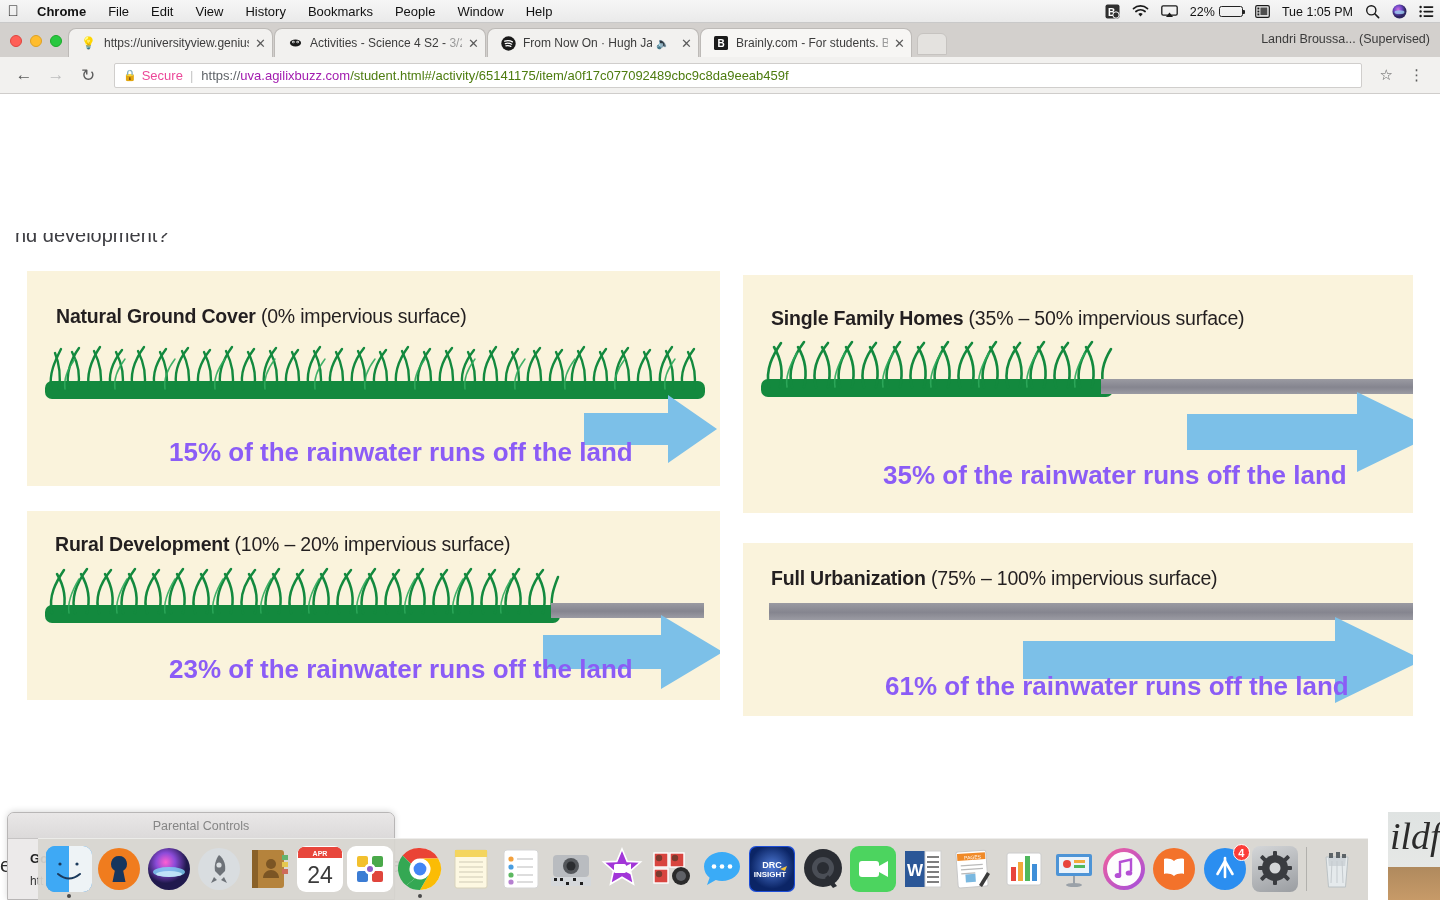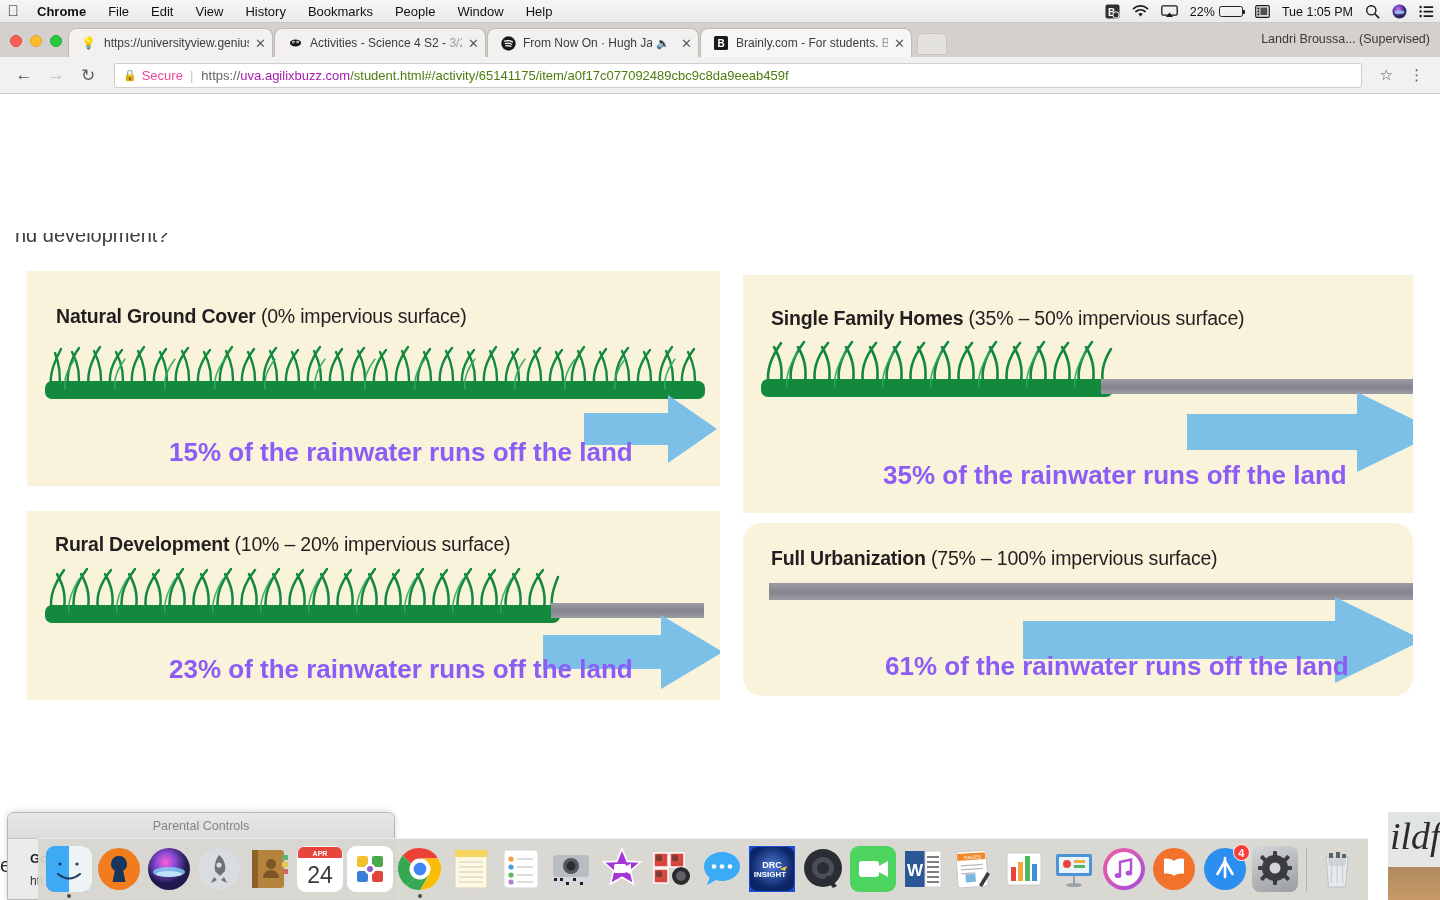--- a/index.html
+++ b/index.html
@@ -642,21 +642,21 @@
             </g>
           </svg>
         </div>
         <div class="grey-bar" style="left:524px; top:92px; width:153px;"></div>
         <svg class="blue-arrow" style="left:516px; top:104px;" width="180" height="74" viewBox="0 0 180 74">
           <path d="M0 20 H118 V0 L180 37 L118 74 V54 H0 Z" fill="#7cc0e8"></path>
         </svg>
         <div class="panel-caption" style="left:142px; top:143px;">23% of the rainwater runs off the land</div>
       </div>
 
-      <div class="panel" style="left:716px; top:252px; width:670px; height:173px;border-radius:19px;">
+      <div class="panel" style="left:716px; top:272px; width:670px; height:173px;">
         <div class="panel-title" style="left:28px; top:24px;">
           <span>Full Urbanization</span>
           <span class="normal">(75% – 100% impervious surface)</span>
         </div>
         <div class="grey-bar" style="left:26px; top:60px; width:672px; height:17px;"></div>
         <svg class="blue-arrow" style="left:280px; top:74px;" width="400" height="86" viewBox="0 0 400 86">
           <path d="M0 24 H312 V0 L400 43 L312 86 V62 H0 Z" fill="#7cc0e8"></path>
         </svg>
         <div class="panel-caption" style="left:142px; top:128px;">61% of the rainwater runs off the land</div>
       </div>
@@ -887,21 +887,21 @@
             <circle cx="14" cy="19.5" r="2.3"></circle>
             <circle cx="22" cy="19.5" r="2.3"></circle>
             <circle cx="30" cy="19.5" r="2.3"></circle>
           </g>
         </svg>
     </div>
       <div class="run-dot hidden"></div>
   </div>
 
   <div class="dock-item">
-    <div class="dock-ic" style="background:#1d4ed8; border-radius:0;">
+    <div class="dock-ic" style="background:#1d4ed8; border-radius:7px;">
       <svg width="44" height="44" viewBox="0 0 44 44">
           <defs>
             <radialGradient id="drcg" cx="50%" cy="45%">
               <stop offset="0%" stop-color="#4f7ad6"></stop>
               <stop offset="100%" stop-color="#0b2566"></stop>
             </radialGradient>
           </defs>
           <rect width="44" height="44" rx="7" fill="url(#drcg)"></rect>
           <text x="22" y="21" font-size="9" font-family="Liberation Sans" fill="#fff" text-anchor="middle" font-weight="bold">DRC</text>
           <text x="20" y="30" font-size="8" font-family="Liberation Sans" fill="#fff" text-anchor="middle" font-weight="bold">INSIGHT</text>

